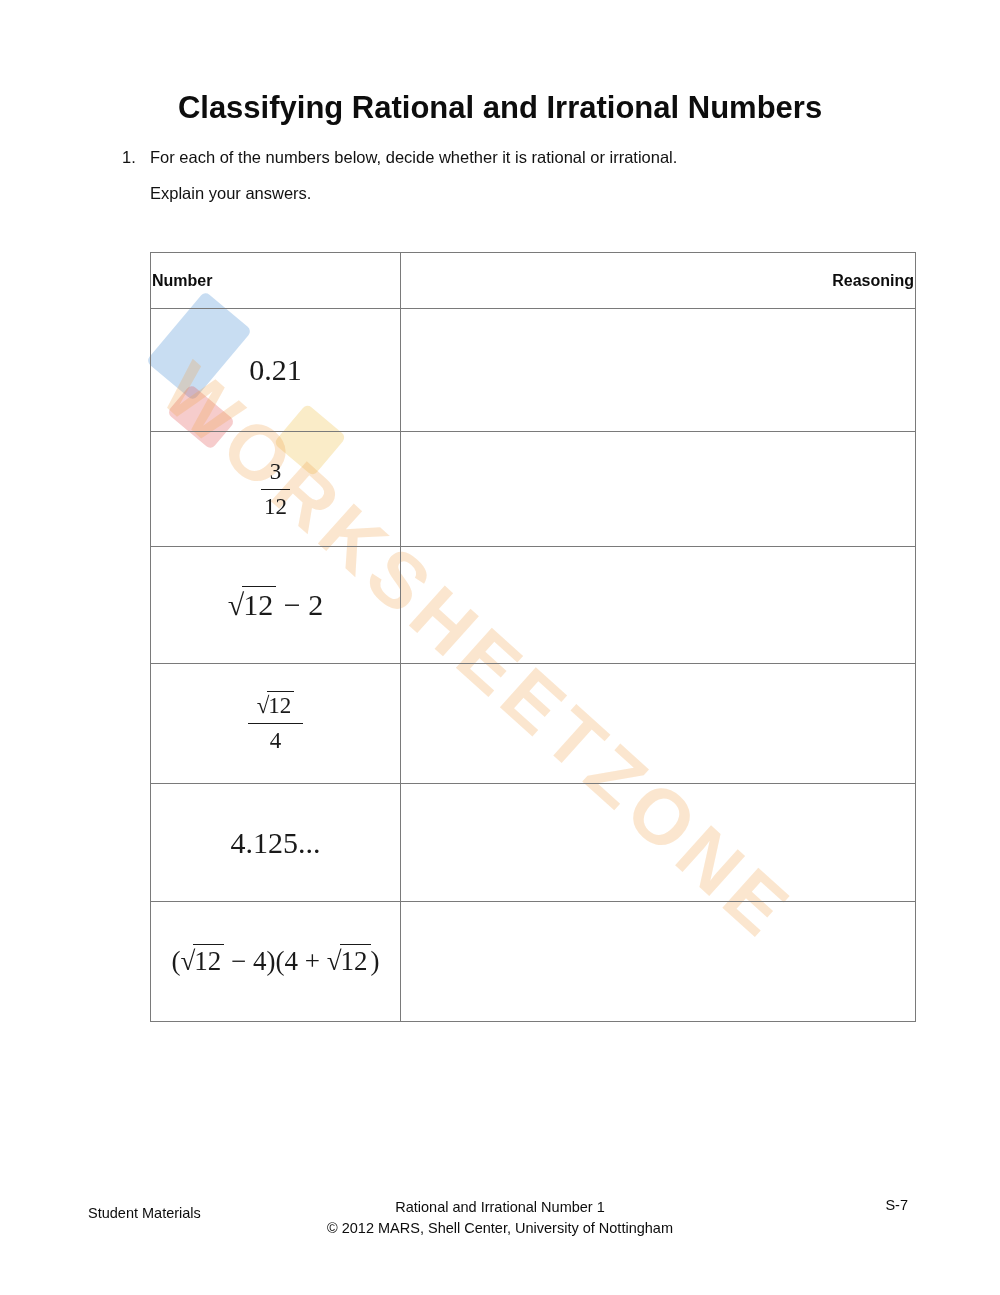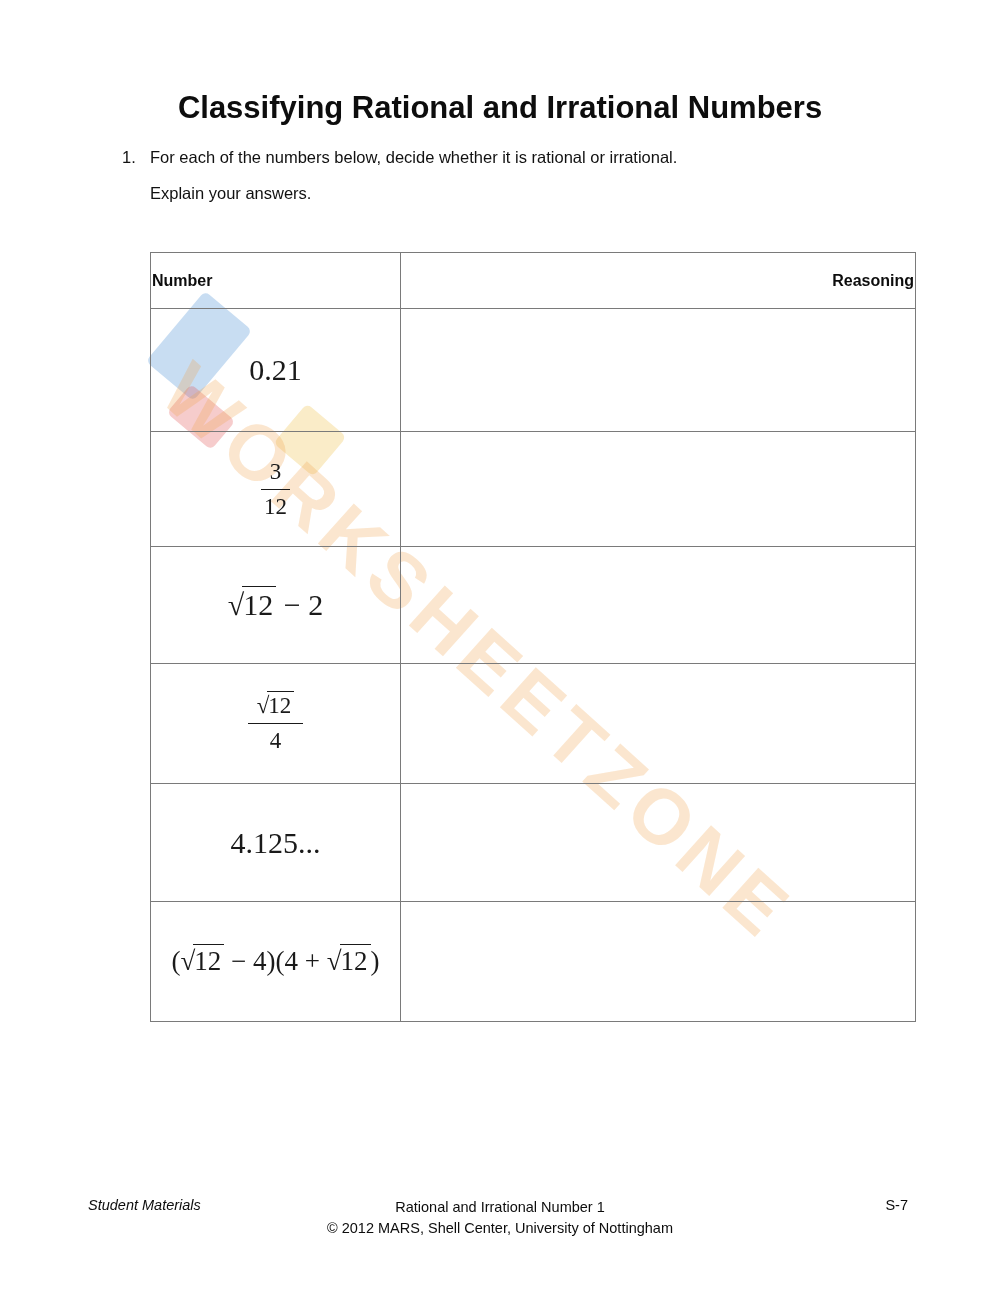--- a/index.html
+++ b/index.html
@@ -72,21 +72,21 @@
   .m22{font-size:23px;}
   .frac{display:inline-block;vertical-align:middle;text-align:center;}
   .frac .fnum{display:block;padding:0 9px 4px;border-bottom:1.6px solid #1a1a1a;}
   .frac .fden{display:block;padding-top:4px;}
   .sqrt{white-space:nowrap;}
   .sqrt .rad{border-top:1.6px solid #1a1a1a;padding:1px 3px 0 1px;margin-left:-2px;}
   .rounded-note{font-family:"Liberation Sans", sans-serif;font-size:22px;color:#1a1a1a;margin-top:8px;}
 
   
   .footer{position:absolute;left:0;right:0;top:1197px;font-size:14.5px;color:#0d0d0d;z-index:2;}
-  .f-left{position:absolute;left:88px;top:0;font-style:italic;}
+  .f-left{position:absolute;left:88px;top:8px;}
   .f-right{position:absolute;right:92px;top:0;}
   .f-center{text-align:center;line-height:1.45;}
 </style>
 </head>
 <body>
 
 <div class="page">
 
   <div class="watermark" aria-hidden="true">
     <div class="wm-shape wm-blue"></div>

